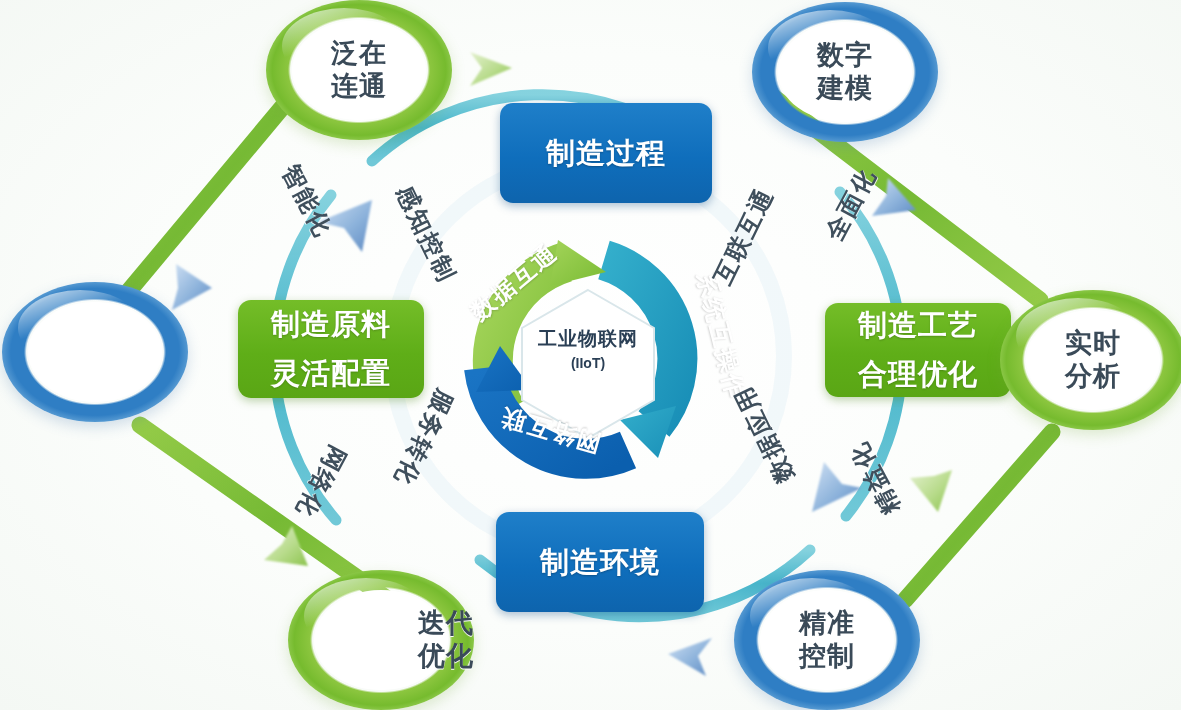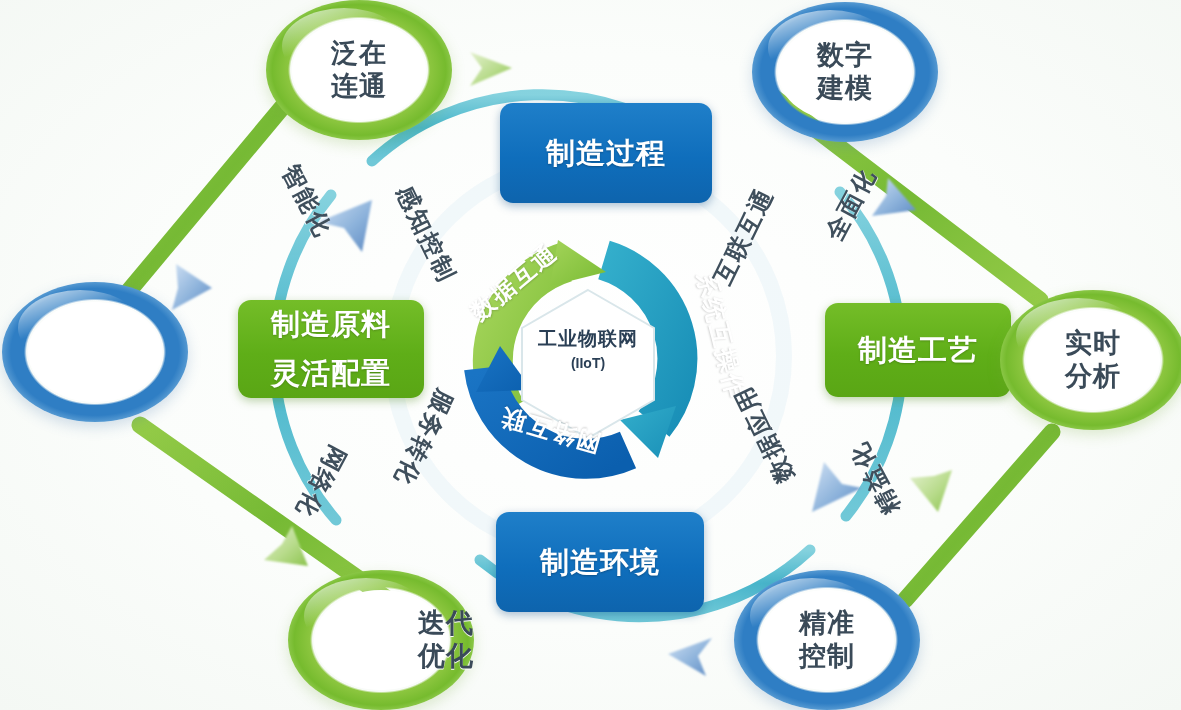--- a/index.html
+++ b/index.html
@@ -175,20 +175,21 @@
     <span>制造过程</span>
   </div>
 
   <div class="box box-green" style="left:206px;top:300px;width:186px;height:98px;">
     <span>制造原料</span>
     <span>灵活配置</span>
   </div>
 
   <div class="box box-green" style="left:793px;top:303px;width:186px;height:94px;">
     <span>制造工艺</span>
+    <span>合理优化</span>
   </div>
 
   <div class="box box-blue" style="left:496px;top:512px;width:208px;height:100px;">
     <span>制造环境</span>
   </div>
 
   <div class="node" style="left:266px;top:0px;width:186px;height:140px;">
     <div class="ring ring-green"></div>
     <div class="hole" style="left:26px;top:20px;right:26px;bottom:20px;"></div>
     <div class="gloss" style="left:16px;top:8px;right:46px;bottom:56px;"></div>

